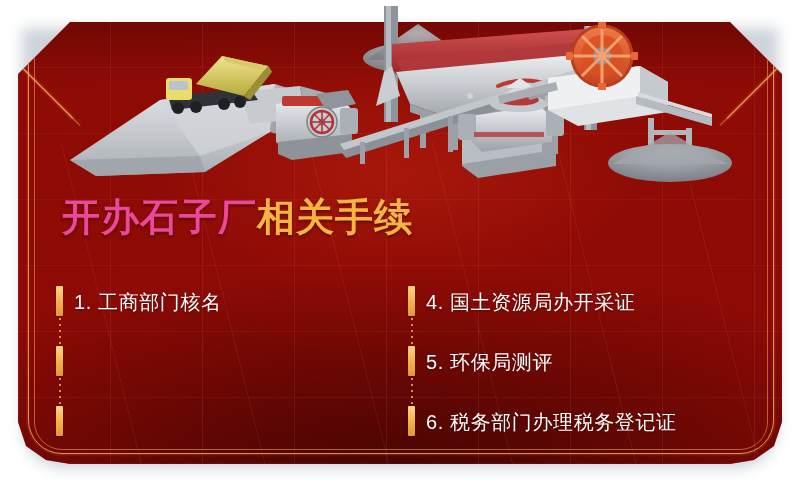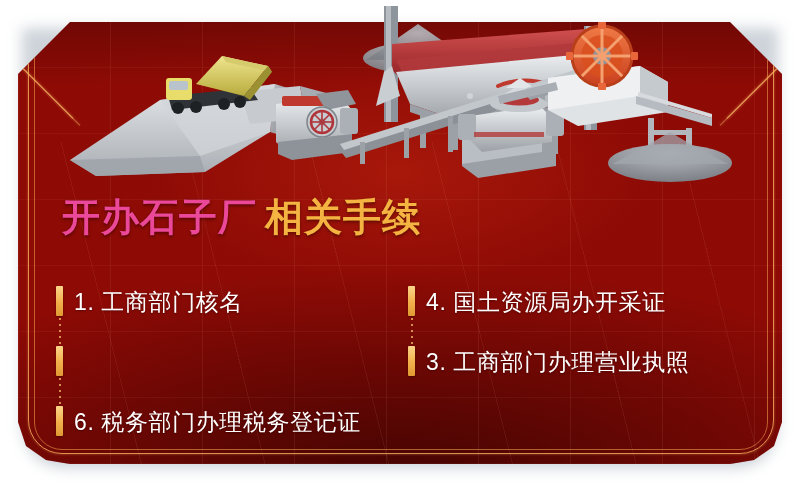--- a/index.html
+++ b/index.html
@@ -140,21 +140,20 @@
     white-space: nowrap;
     line-height: 1;
   }
   .heading .white {
     color: #ec4899;
     text-shadow: 0 2px 3px rgba(60,0,0,0.55), 0 0 1px rgba(0,0,0,0.4);
   }
   .heading .gold {
     color: #f5b442;
     text-shadow: 0 2px 3px rgba(70,10,0,0.6), 0 0 1px rgba(90,30,0,0.5);
-    margin-left: 8px;
   }
 
   
   .steps {
     position: absolute;
     left: 56px;
     top: 272px;
     width: 700px;
     display: grid;
     grid-template-columns: 352px 348px;
@@ -186,21 +185,21 @@
     height: 26px;
     background-image: linear-gradient(180deg, rgba(245,185,110,0.75) 0 2px, rgba(255,255,255,0) 2px 6px);
     background-size: 2px 6px;
     background-repeat: repeat-y;
   }
   .step:nth-child(5) .step-dots,
   .step:nth-child(6) .step-dots { display: none; }
 
   .step-text {
     color: #ffffff;
-    font-size: 23px;
+    font-size: 20px;
     font-weight: 400;
     letter-spacing: 0.6px;
     white-space: nowrap;
     text-shadow: 0 1px 2px rgba(50,0,0,0.55);
     text-align: right;
   }
 </style>
 </head>
 <body>
 
@@ -432,25 +431,29 @@
       <span class="step-marker"></span>
       <span class="step-dots"></span>
       <span class="step-text">4. 国土资源局办开采证</span>
     </div>
 
     <div class="step">
       <span class="step-marker"></span>
       <span class="step-dots"></span>
     </div>
 
-
-    <div class="step">
-      <span class="step-marker"></span>
-
-      <span class="step-text">3. 工商部门办理营业执照</span>
+    <div class="step">
+      <span class="step-marker"></span>
+      <span class="step-dots"></span>
+      <span class="step-text">5. 环保局测评</span>
+    </div>
+
+    <div class="step">
+      <span class="step-marker"></span>
+
     </div>
 
     <div class="step">
       <span class="step-marker"></span>
 
       <span class="step-text">6. 税务部门办理税务登记证</span>
     </div>
 
   </div>
 </div>

